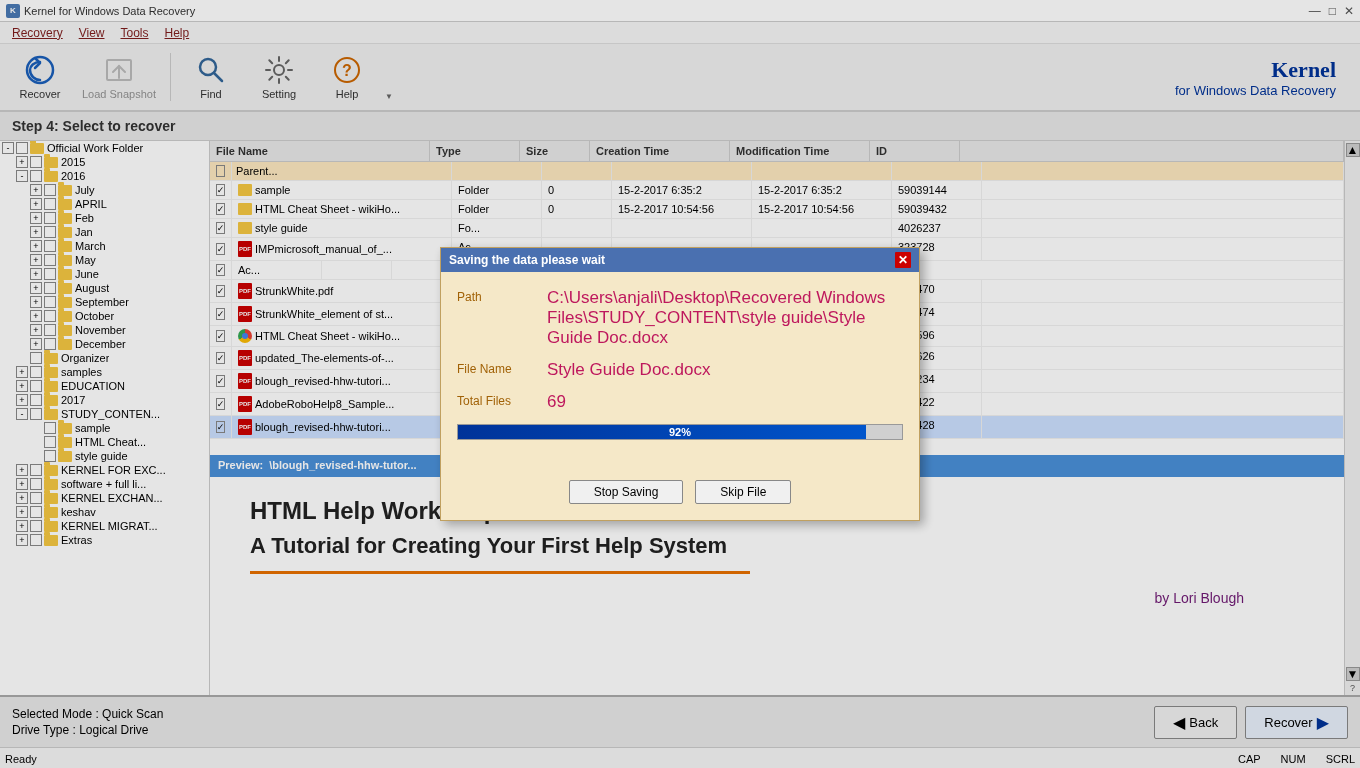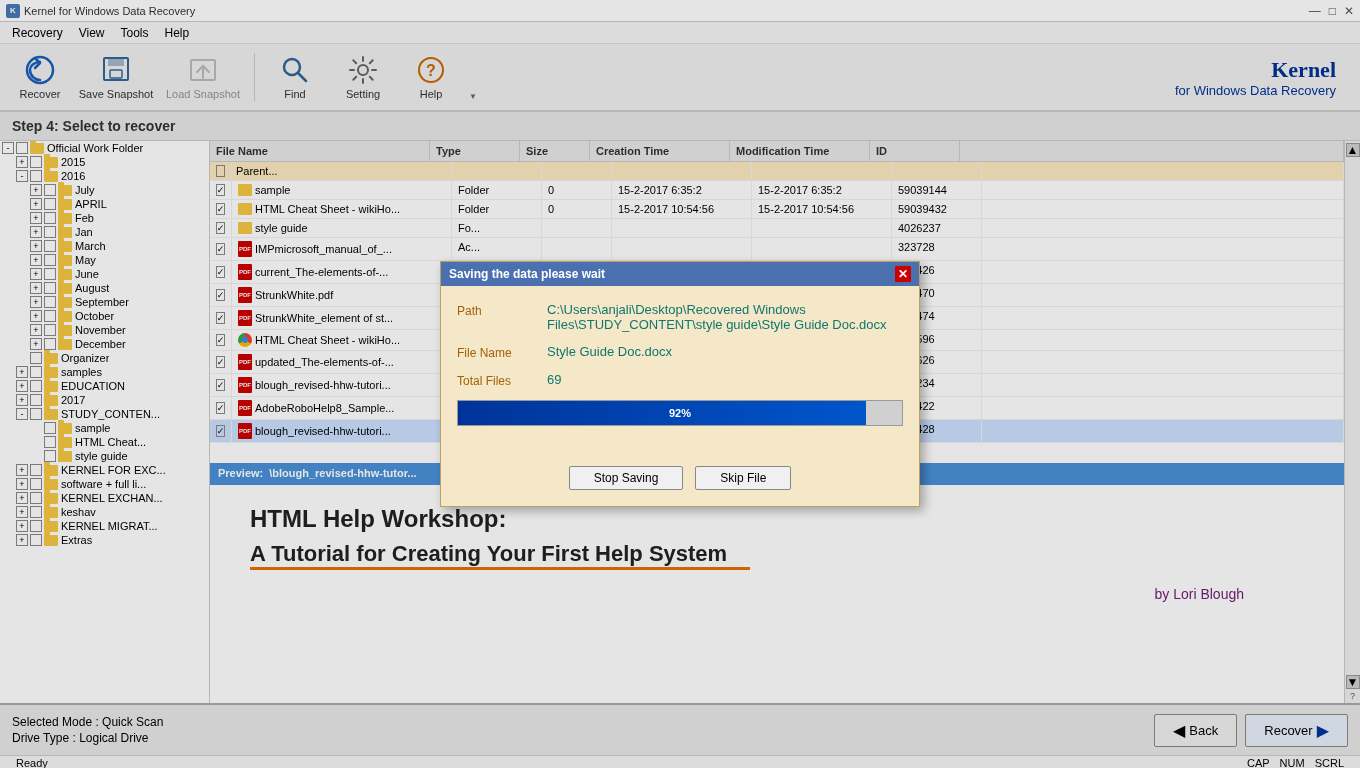--- a/index.html
+++ b/index.html
@@ -7,21 +7,21 @@
 
     
     #title-bar { background: #fff; height: 22px; display: flex; align-items: center; justify-content: space-between; padding: 0 6px; border-bottom: 1px solid #ccc; }
     #title-bar .title { display: flex; align-items: center; gap: 4px; font-size: 11px; color: #333; }
     #title-bar .title-icon { width: 14px; height: 14px; background: #4a7ab5; border-radius: 2px; display: flex; align-items: center; justify-content: center; color: white; font-size: 8px; font-weight: bold; }
     #title-bar .win-controls { display: flex; gap: 8px; }
     #title-bar .win-controls span { font-size: 12px; cursor: pointer; color: #555; }
 
     
     #menu-bar { background: #f5f5f5; height: 22px; display: flex; align-items: center; padding: 0 4px; border-bottom: 1px solid #ddd; }
-    #menu-bar span { padding: 2px 8px; cursor: pointer; font-size: 12px; color: #000000; }
+    #menu-bar span { padding: 2px 8px; cursor: pointer; font-size: 12px; color: #7f1d1d; text-decoration: underline; }
 
     
     #toolbar { background: #f0f0f0; height: 68px; display: flex; align-items: center; padding: 4px 8px; border-bottom: 2px solid #ccc; gap: 4px; }
     .toolbar-btn { display: flex; flex-direction: column; align-items: center; justify-content: center; width: 64px; height: 56px; background: transparent; border: none; cursor: pointer; gap: 2px; font-size: 11px; color: #333; }
     .toolbar-btn .icon { width: 32px; height: 32px; display: flex; align-items: center; justify-content: center; }
     .toolbar-separator { width: 1px; height: 48px; background: #ccc; margin: 0 4px; }
     .toolbar-dropdown { width: 12px; height: 56px; display: flex; align-items: flex-end; justify-content: center; padding-bottom: 4px; }
     .toolbar-dropdown::after { content: '▼'; font-size: 8px; color: #666; }
 
     
@@ -59,38 +59,38 @@
     .col-created { width: 140px; min-width: 140px; }
     .col-modified { width: 140px; min-width: 140px; }
     .col-id { width: 90px; min-width: 90px; }
     .col-extra { flex: 1; }
 
     
     #preview-panel { height: 220px; background: #fff; border-top: 2px solid #4a90d9; display: flex; flex-direction: column; }
     #preview-bar { background: #4a90d9; color: white; padding: 4px 8px; font-size: 11px; font-weight: bold; display: flex; align-items: center; gap: 6px; }
     #preview-content { flex: 1; padding: 20px 40px; overflow: hidden; background: white; }
     #preview-content h1 { font-size: 24px; font-weight: bold; color: #222; margin-bottom: 8px; }
-    #preview-content h2 { font-size: 22px; font-weight: bold; color: #222; }
+    #preview-content h2 { font-size: 22px; font-weight: bold; color: #222; margin-bottom: 12px; }
     #preview-content .orange-line { height: 3px; background: #e87000; width: 500px; margin-bottom: 16px; }
     #preview-content .author { font-size: 14px; color: #701a75; text-align: right; padding-right: 60px; }
-    #status-bar { height: 14px; background: #f5f5f5; border-top: 1px solid #ccc; display: flex; align-items: center; justify-content: space-between; padding: 0 16px; font-size: 11px; }
+    #status-bar { height: 22px; background: #f5f5f5; border-top: 1px solid #ccc; display: flex; align-items: center; justify-content: space-between; padding: 0 5px; font-size: 11px; }
     .bottom-btn { padding: 6px 18px; border: 1px solid #888; background: #f0f0f0; cursor: pointer; font-size: 13px; display: flex; align-items: center; gap: 4px; border-radius: 2px; }
     .bottom-btn.primary { background: #e8f0fb; }
 
     
     #modal-overlay { position: fixed; top: 0; left: 0; width: 100%; height: 100%; background: rgba(0,0,0,0.1); display: flex; align-items: center; justify-content: center; z-index: 100; }
     #modal { background: #f5e8c8; border: 1px solid #c0a060; width: 480px; box-shadow: 4px 4px 10px rgba(0,0,0,0.3); }
     #modal-title-bar { background: #4a70b0; color: white; padding: 4px 8px; display: flex; justify-content: space-between; align-items: center; font-size: 12px; font-weight: bold; }
     #modal-title-bar .close-btn { cursor: pointer; background: #cc0000; color: white; width: 16px; height: 16px; display: flex; align-items: center; justify-content: center; font-size: 12px; border-radius: 1px; }
     #modal-body { padding: 16px; }
     #modal-body .field-row { display: flex; margin-bottom: 12px; }
     #modal-body .field-label { width: 90px; font-weight: normal; font-size: 12px; color: #a16207; flex-shrink: 0; padding-top: 2px; }
-    #modal-body .field-value { font-size: 13px; color: #0f766e; }
+    #modal-body .field-value { font-size: 17px; color: #be185d; }
     #modal-body .progress-container { margin: 8px 0 16px 0; }
-    #modal-body .progress-bar-bg { background: #d0d0d0; height: 26px; width: 100%; border: 1px solid #999; position: relative; }
+    #modal-body .progress-bar-bg { background: #d0d0d0; height: 16px; width: 100%; border: 1px solid #999; position: relative; }
     #modal-body .progress-bar-fill { background: linear-gradient(to right, #003399, #0055cc); height: 100%; width: 92%; }
     #modal-body .progress-label { position: absolute; top: 0; left: 0; right: 0; bottom: 0; display: flex; align-items: center; justify-content: center; color: white; font-size: 11px; font-weight: bold; }
     #modal-buttons { display: flex; justify-content: center; gap: 12px; padding: 8px 16px 16px; }
     #modal-buttons button { padding: 4px 24px; border: 1px solid #888; background: #f0f0f0; cursor: pointer; font-size: 12px; border-radius: 2px; }
 
     
     .pdf-icon { width: 14px; height: 16px; background: #cc0000; border-radius: 1px; display: inline-flex; align-items: center; justify-content: center; color: white; font-size: 6px; font-weight: bold; flex-shrink: 0; margin-right: 3px; }
     .folder-sm { width: 14px; height: 12px; background: #f5c842; border-radius: 1px; display: inline-block; flex-shrink: 0; margin-right: 3px; }
     .chrome-icon { width: 14px; height: 14px; border-radius: 50%; background: conic-gradient(#ea4335 0deg 120deg, #fbbc05 120deg 240deg, #34a853 240deg 360deg); display: inline-flex; align-items: center; justify-content: center; flex-shrink: 0; margin-right: 3px; }
     .chrome-inner { width: 6px; height: 6px; border-radius: 50%; background: #4285f4; }
@@ -128,30 +128,20 @@
   <button class="toolbar-btn">
     <div class="icon">
       <svg width="32" height="32" viewBox="0 0 32 32">
         <circle cx="16" cy="16" r="13" fill="none" stroke="#1a5fba" stroke-width="2.5"></circle>
         <path d="M16 8 C10 8 6 12 6 16 C6 22 11 26 16 26" fill="none" stroke="#1a5fba" stroke-width="2.5" stroke-linecap="round"></path>
         <path d="M11 4 L16 9 L11 14" fill="none" stroke="#1a5fba" stroke-width="2.5" stroke-linecap="round" stroke-linejoin="round"></path>
       </svg>
     </div>
     <span>Recover</span>
   </button>
-  <button class="toolbar-btn" style="width:80px;">
-    <div class="icon">
-      <svg width="32" height="28" viewBox="0 0 32 28">
-        <rect x="4" y="2" width="24" height="22" rx="1" fill="none" stroke="#336699" stroke-width="2"></rect>
-        <rect x="8" y="2" width="16" height="8" fill="#336699" opacity="0.4"></rect>
-        <rect x="10" y="14" width="12" height="8" rx="1" fill="none" stroke="#336699" stroke-width="1.5"></rect>
-      </svg>
-    </div>
-    <span>Save Snapshot</span>
-  </button>
   <button class="toolbar-btn" style="width:86px; opacity:0.5;">
     <div class="icon">
       <svg width="32" height="28" viewBox="0 0 32 28">
         <rect x="4" y="4" width="24" height="20" rx="1" fill="none" stroke="#888" stroke-width="2"></rect>
         <path d="M10 16 L16 10 L22 16" fill="none" stroke="#888" stroke-width="2" stroke-linecap="round"></path>
         <line x1="16" y1="10" x2="16" y2="22" stroke="#888" stroke-width="2" stroke-linecap="round"></line>
       </svg>
     </div>
     <span>Load Snapshot</span>
   </button>
@@ -459,24 +449,20 @@
             <div class="cell col-size"></div>
             <div class="cell col-created"></div>
             <div class="cell col-modified"></div>
             <div class="cell col-id">323728</div>
             <div class="cell col-extra"></div>
           </div>
           <div class="file-row">
             <div class="cell checkbox-cell">
               <div class="checkbox checked"></div>
             </div>
-            <div class="cell col-name">
-              <span class="pdf-icon">PDF</span>
-              <span>current_The-elements-of-...</span>
-            </div>
             <div class="cell col-type">Ac...</div>
             <div class="cell col-size"></div>
             <div class="cell col-created"></div>
             <div class="cell col-modified"></div>
             <div class="cell col-id">332426</div>
             <div class="cell col-extra"></div>
           </div>
           <div class="file-row">
             <div class="cell checkbox-cell">
               <div class="checkbox checked"></div>
@@ -629,21 +615,21 @@
       </button>
       <button class="bottom-btn primary">
         <span>Recover</span>
         <span style="font-size:16px; color:#003399;">▶</span>
       </button>
     </div>
   </div>
 
   <div id="status-bar">
     <span>Ready</span>
-    <div style="display:flex; gap:10px;text-align:right;">
+    <div style="display:flex; gap:20px;text-align:right;">
       <span>CAP</span>
       <span>NUM</span>
       <span>SCRL</span>
     </div>
   </div>
 </div>
 
 <div id="modal-overlay">
   <div id="modal">
     <div id="modal-title-bar">

